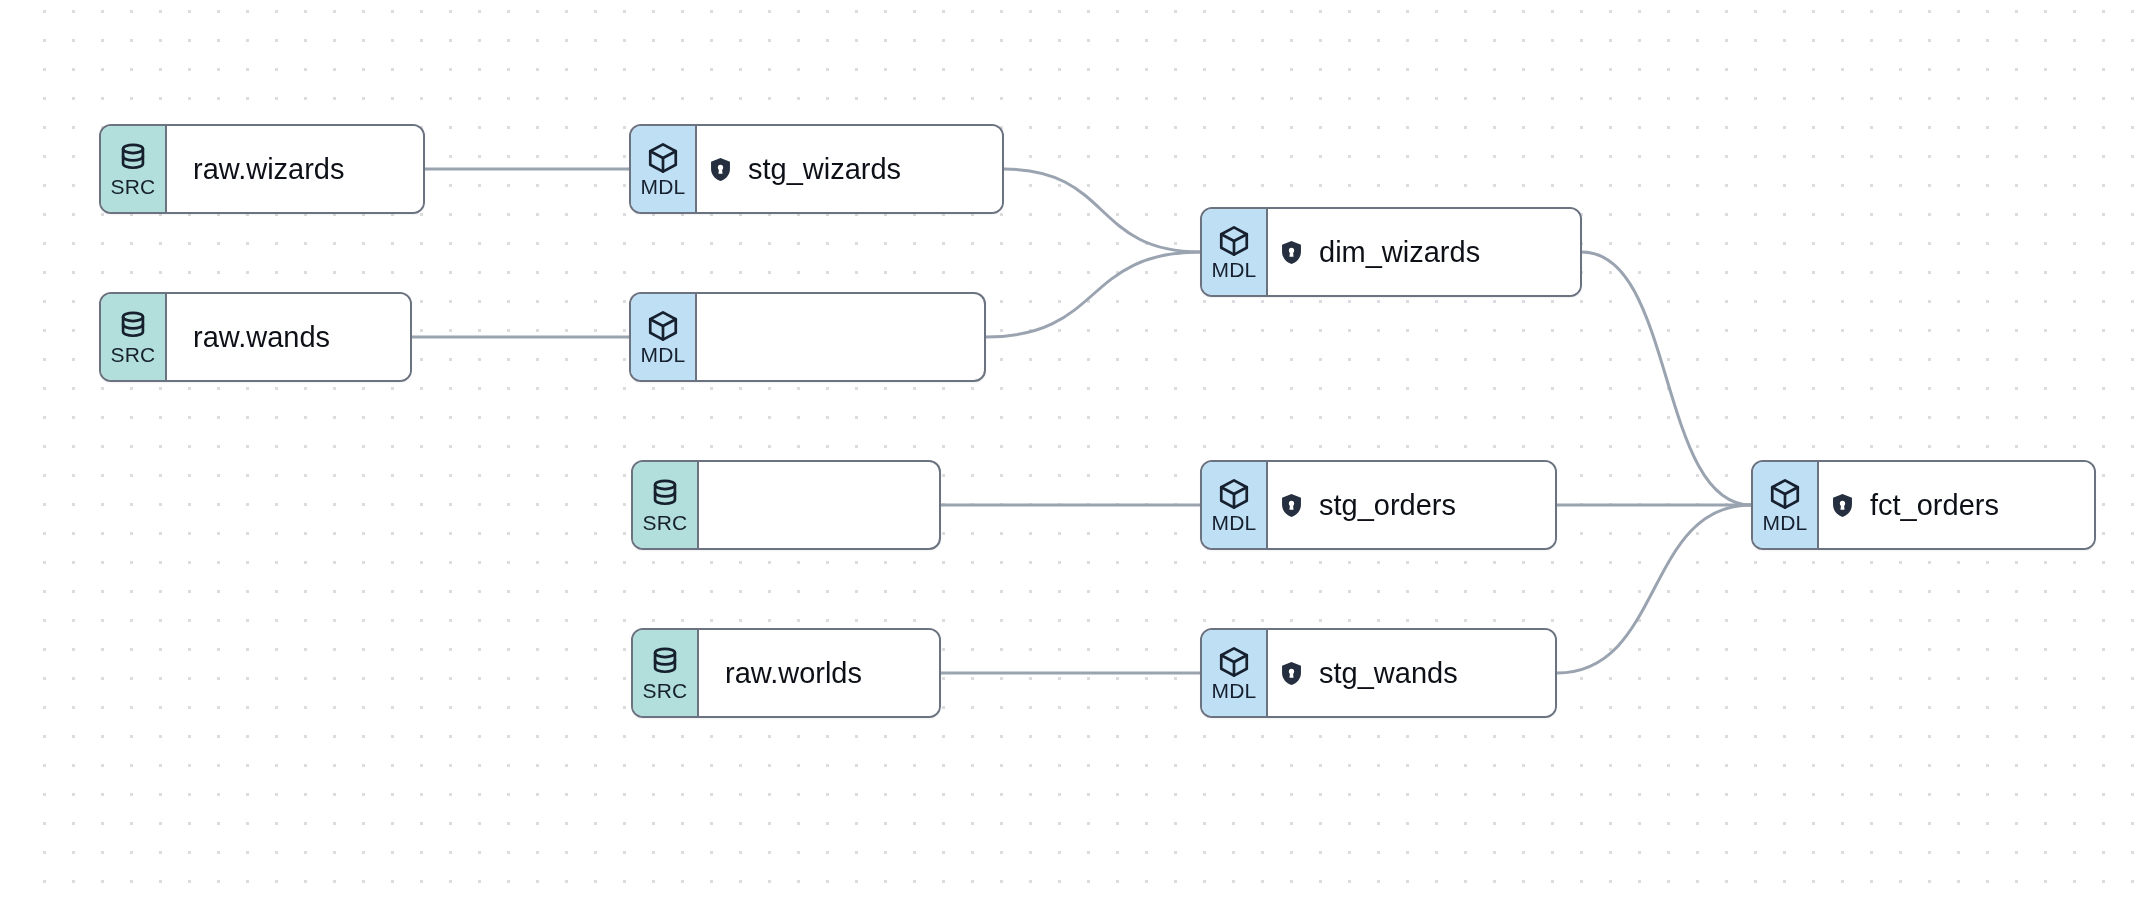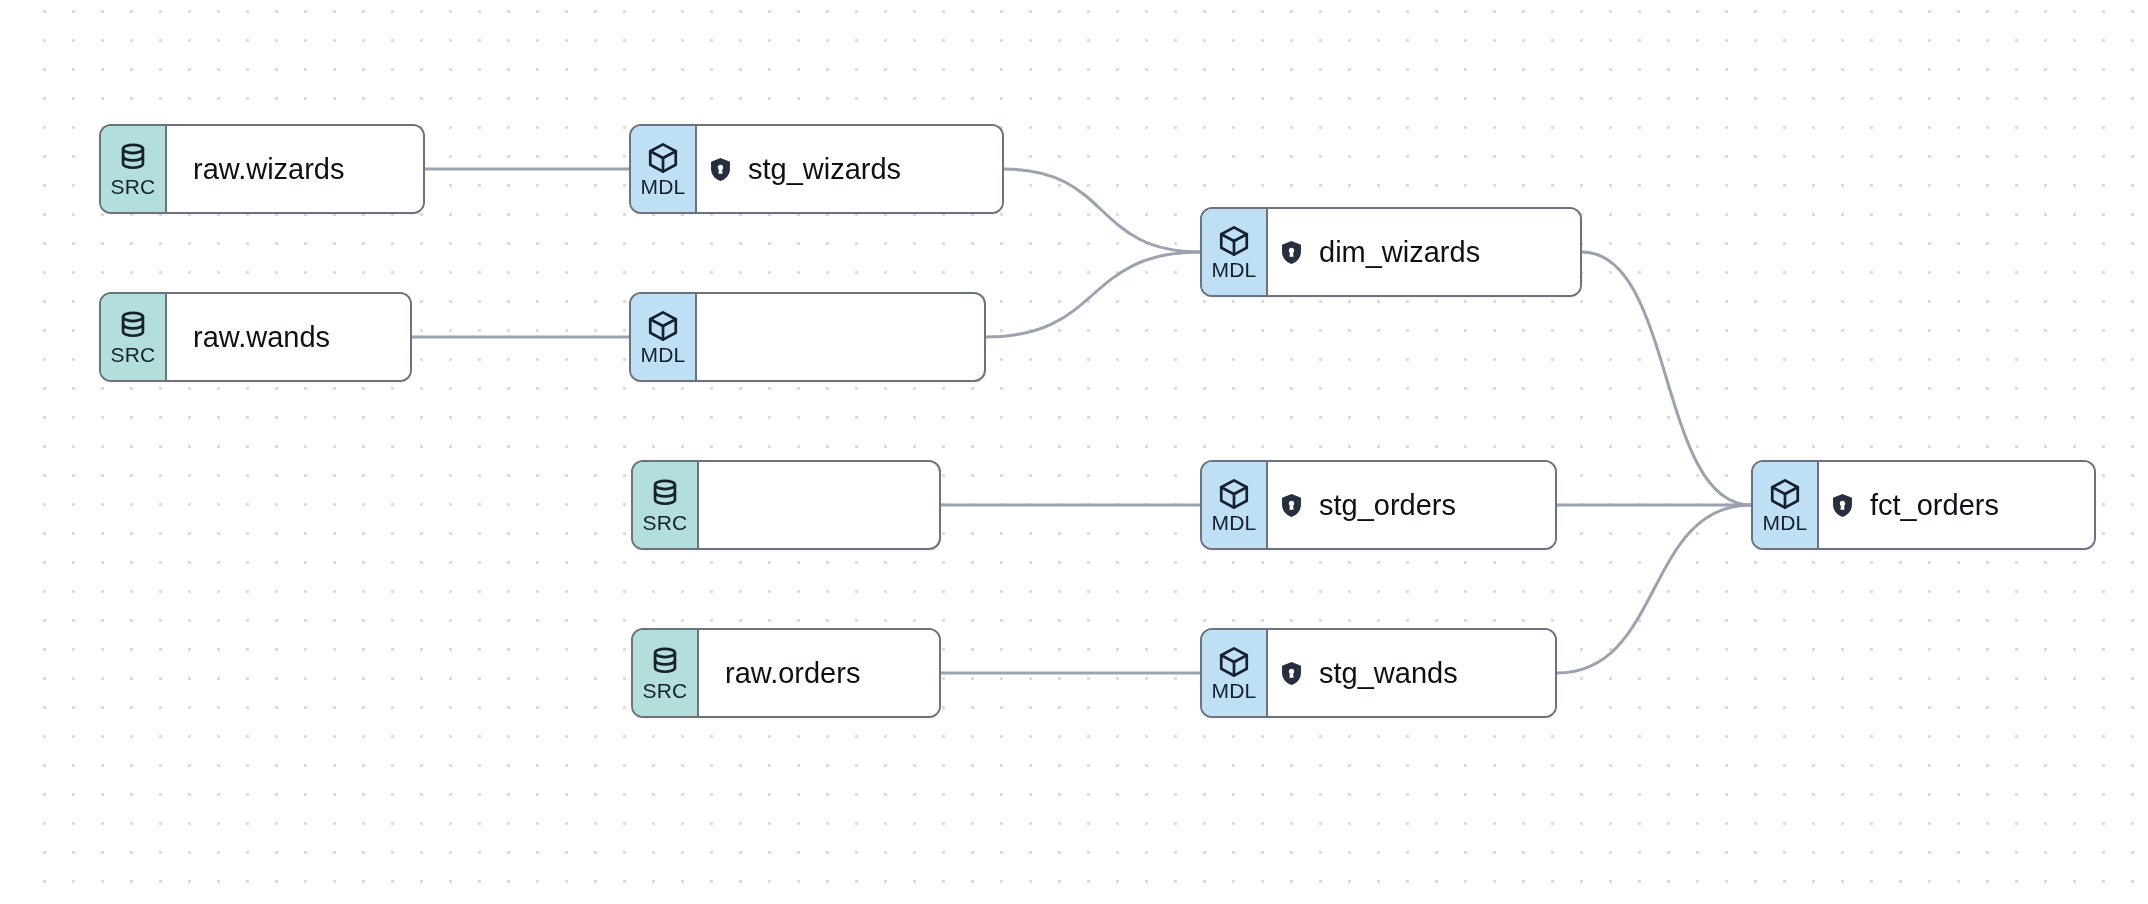--- a/index.html
+++ b/index.html
@@ -126,21 +126,21 @@
         <span>
           <svg width="34" height="34" viewBox="0 0 24 24" fill="none" stroke="#16202e" stroke-width="1.9" stroke-linecap="round" stroke-linejoin="round">
             <ellipse cx="12" cy="5.6" rx="7" ry="2.9"></ellipse>
             <path d="M5 5.6v5.2c0 1.6 3.13 2.9 7 2.9s7-1.3 7-2.9V5.6"></path>
             <path d="M5 10.8v5.2c0 1.6 3.13 2.9 7 2.9s7-1.3 7-2.9v-5.2"></path>
           </svg>
         </span>
         <span class="badge-label">SRC</span>
       </div>
       <div class="body">
-        <span class="label">raw.orders</span>
+        <span class="label">raw.worlds</span>
       </div>
     </div>
     <div class="node" style="left: 592px; top: 124px; width: 375px; height: 90px; border-color: rgb(107, 114, 128);">
       <div class="badge mdl" style="background: rgb(191, 223, 245); border-right-color: rgb(107, 114, 128);">
         <span>
           <svg width="34" height="34" viewBox="0 0 24 24" fill="none" stroke="#16202e" stroke-width="1.9" stroke-linecap="round" stroke-linejoin="round">
             <path d="M12 2.4 21 7.2v9.6L12 21.6 3 16.8V7.2z"></path>
             <path d="M3 7.2 12 12l9-4.8"></path>
             <path d="M12 12v9.6"></path>
           </svg>

